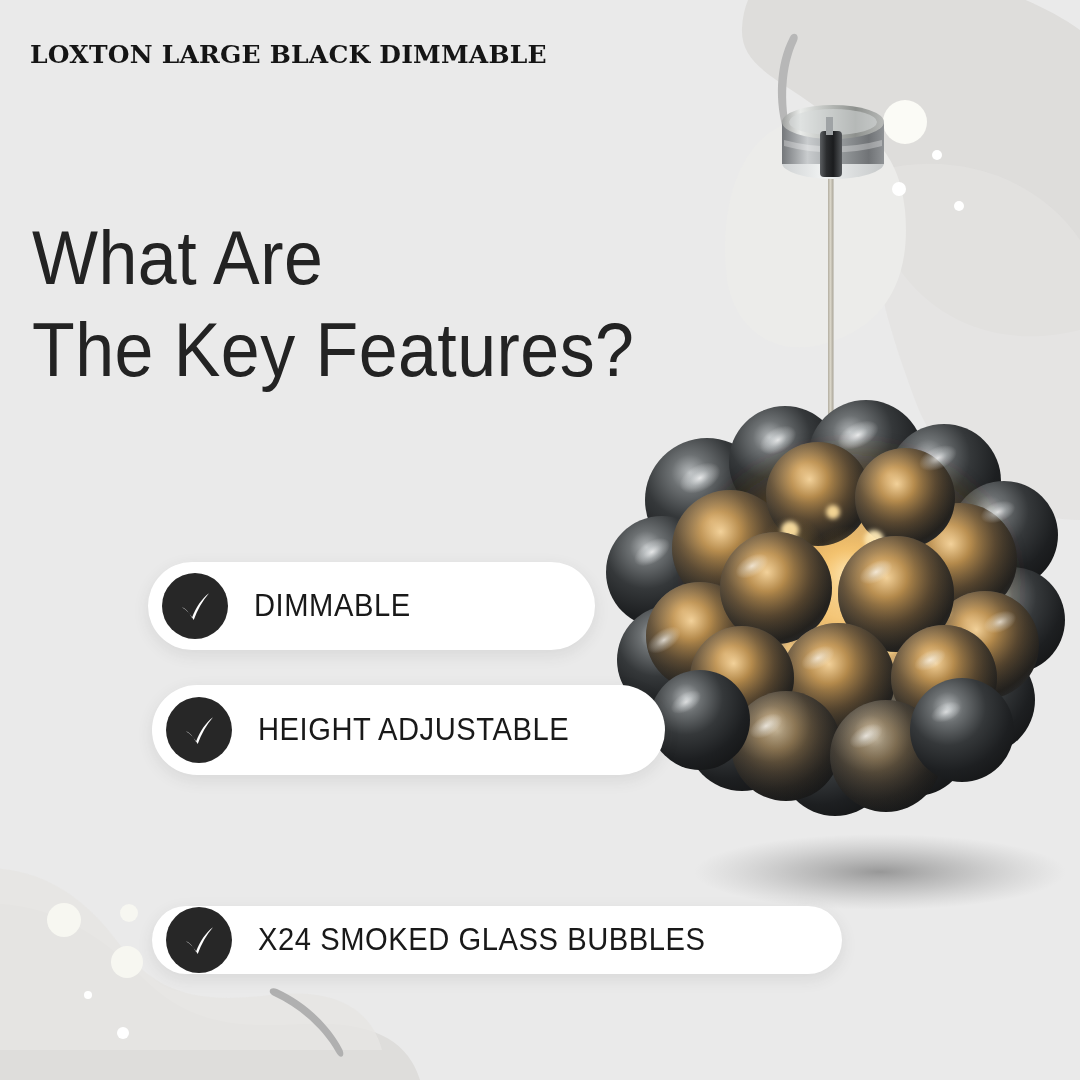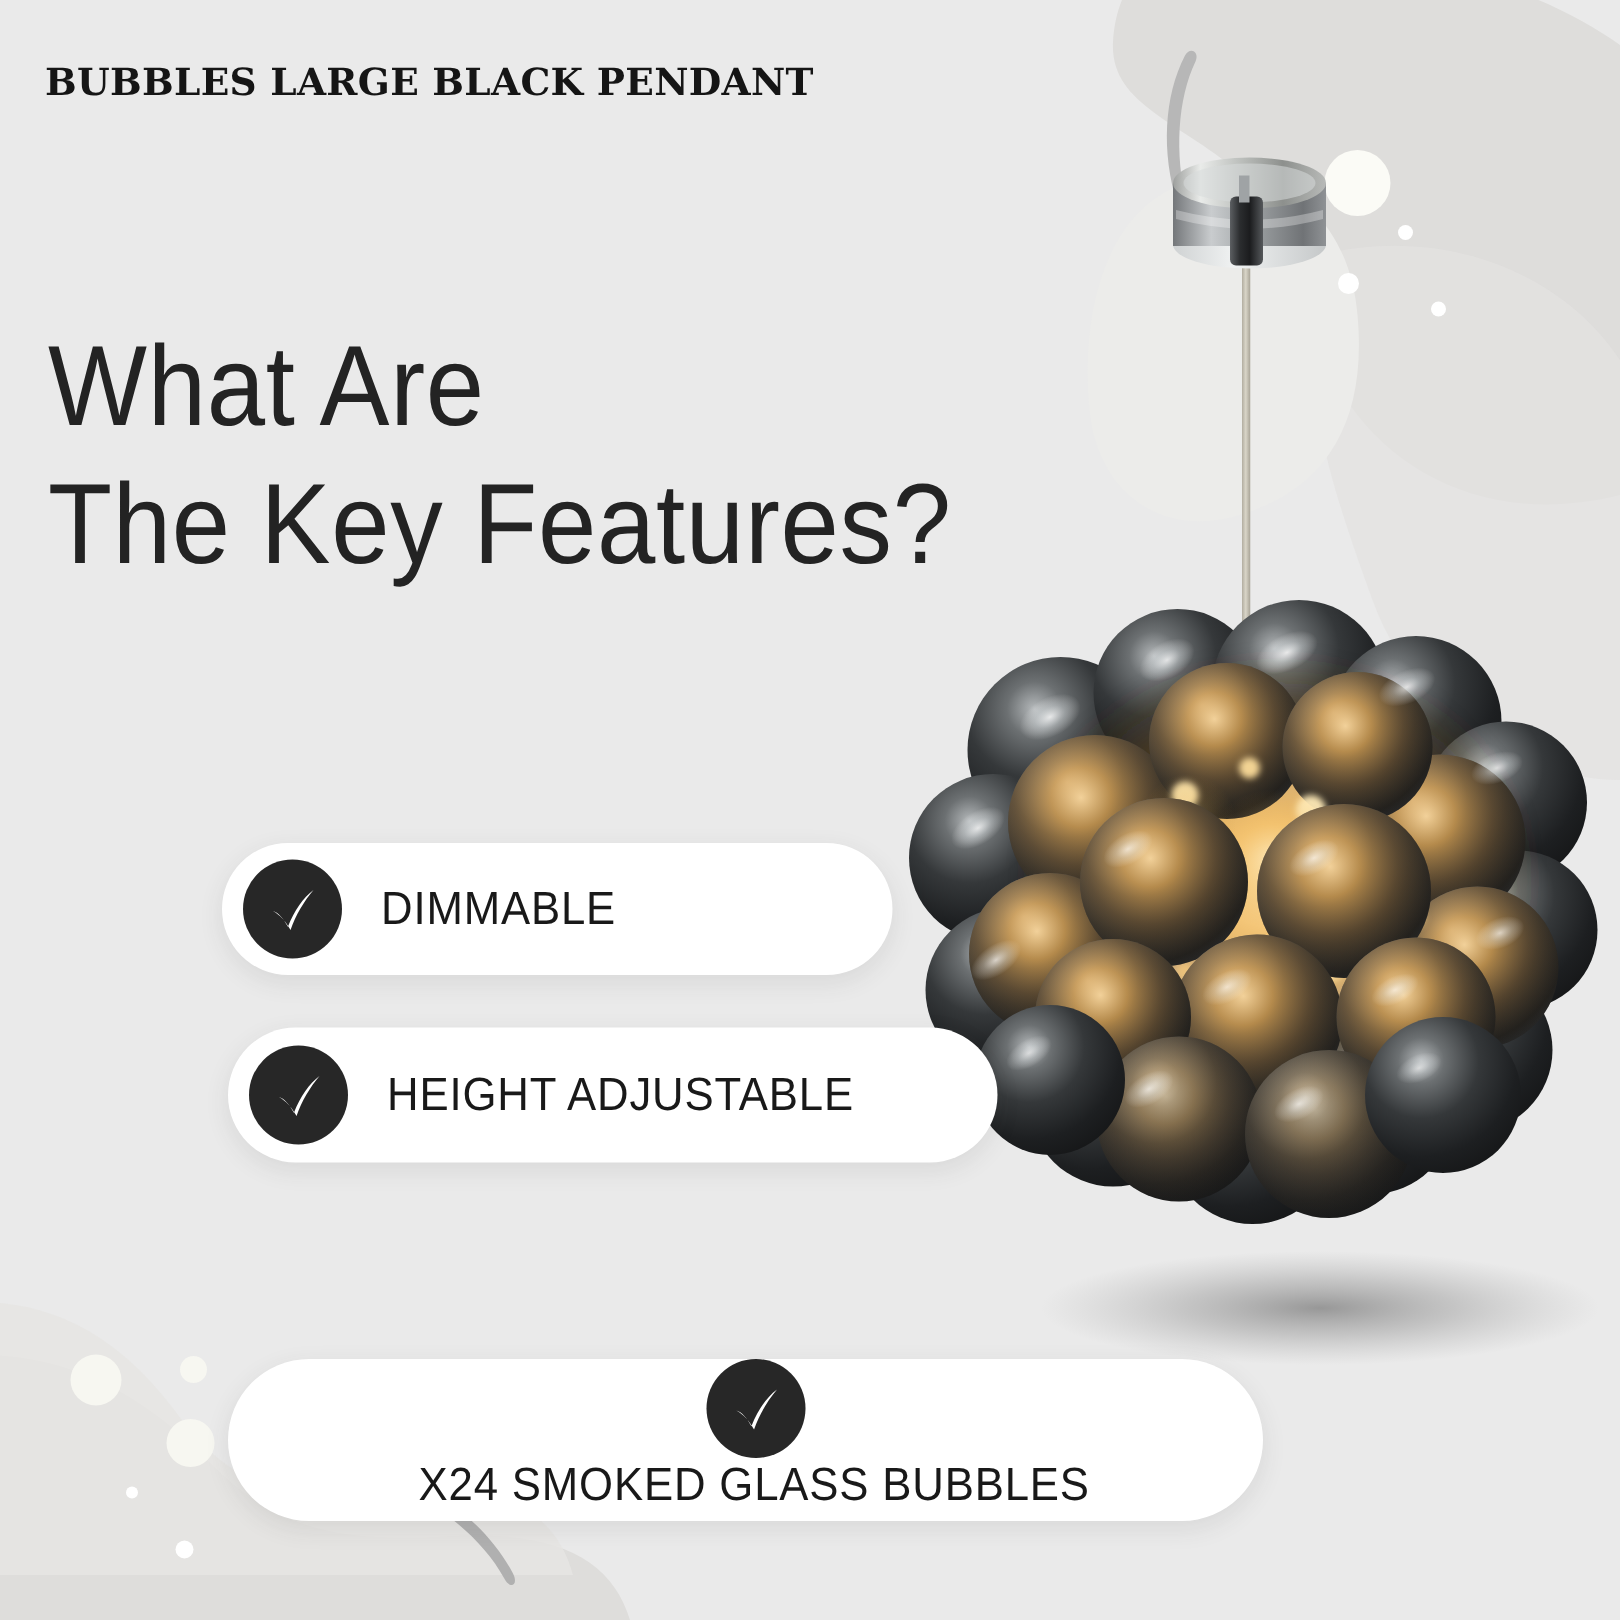--- a/index.html
+++ b/index.html
@@ -74,21 +74,21 @@
     align-items:center;
     background:#ffffff;
     border-radius:999px;
     box-shadow:0 5px 16px rgba(60,60,60,0.10);
     padding-left:14px;
   }
 
   .pill-1 { left:148px; top:562px; width:447px; height:88px; }
   .pill-2 { left:152px; top:685px; width:513px; height:90px; }
   .pill-3 { left:152px; top:795px; width:602px; height:88px; }
-  .pill-4 { left:152px; top:906px; width:690px; height:108px;flex-direction:column; }
+  .pill-4 { left:152px; top:906px; width:690px; height:68px; }
 
   .check-badge {
     flex:0 0 auto;
     width:66px; height:66px;
     border-radius:50%;
     background:#272727;
     display:flex;
     align-items:center;
     justify-content:center;
   }
@@ -170,21 +170,21 @@
                  C 800 34 793 31 790 37 Z" fill="#b7b7b7"></path>
         <path d="M 274 996
                  C 300 1008 324 1030 336 1052
                  C 340 1060 346 1057 342 1049
                  C 329 1024 304 1001 277 989
                  C 269 986 267 993 274 996 Z" fill="#b0b0b0"></path>
       </g>
     </svg>
   </div>
 
-  <div class="brand-title">BUBBLES LARGE BLACK PENDANT</div>
+  <div class="brand-title">LOXTON LARGE BLACK DIMMABLE</div>
 
   <div class="headline">
     <span class="hl-line">What Are</span>
     <span class="hl-line">The Key Features?</span>
   </div>
 
   <div class="pendant" id="pendant-art">
     <svg viewBox="0 0 1080 1080" xmlns="http://www.w3.org/2000/svg">
       <defs>
 

